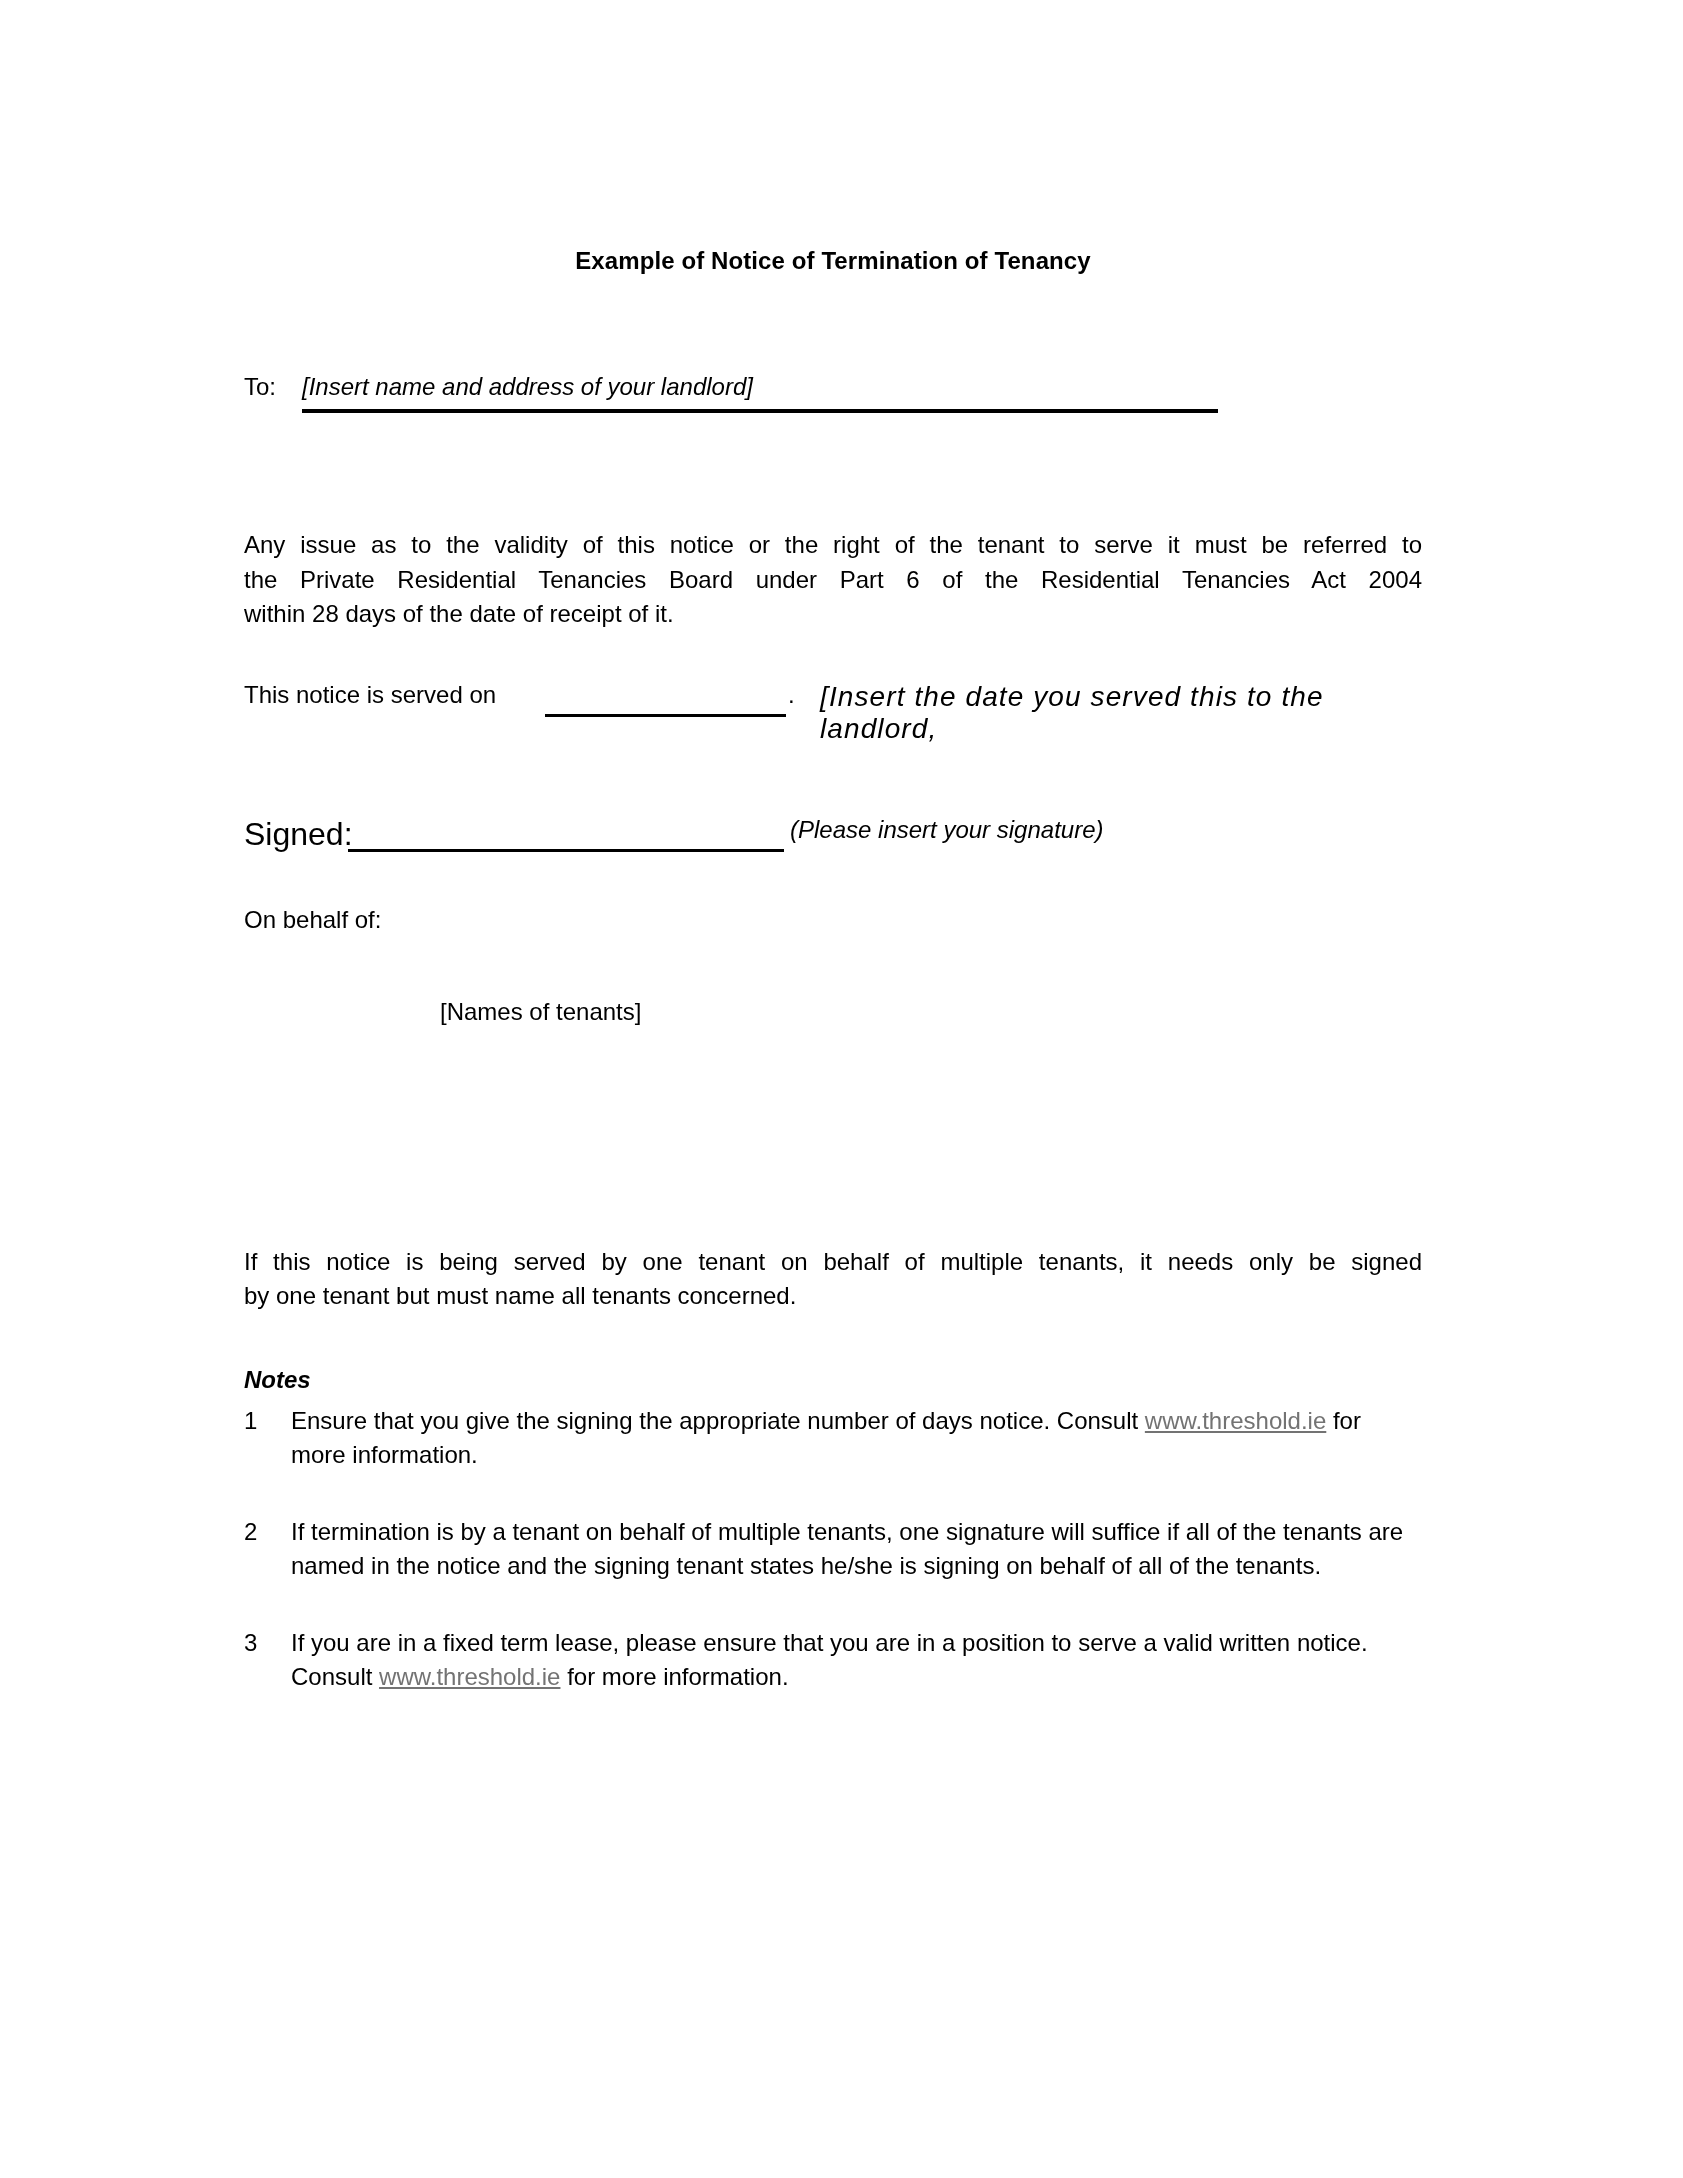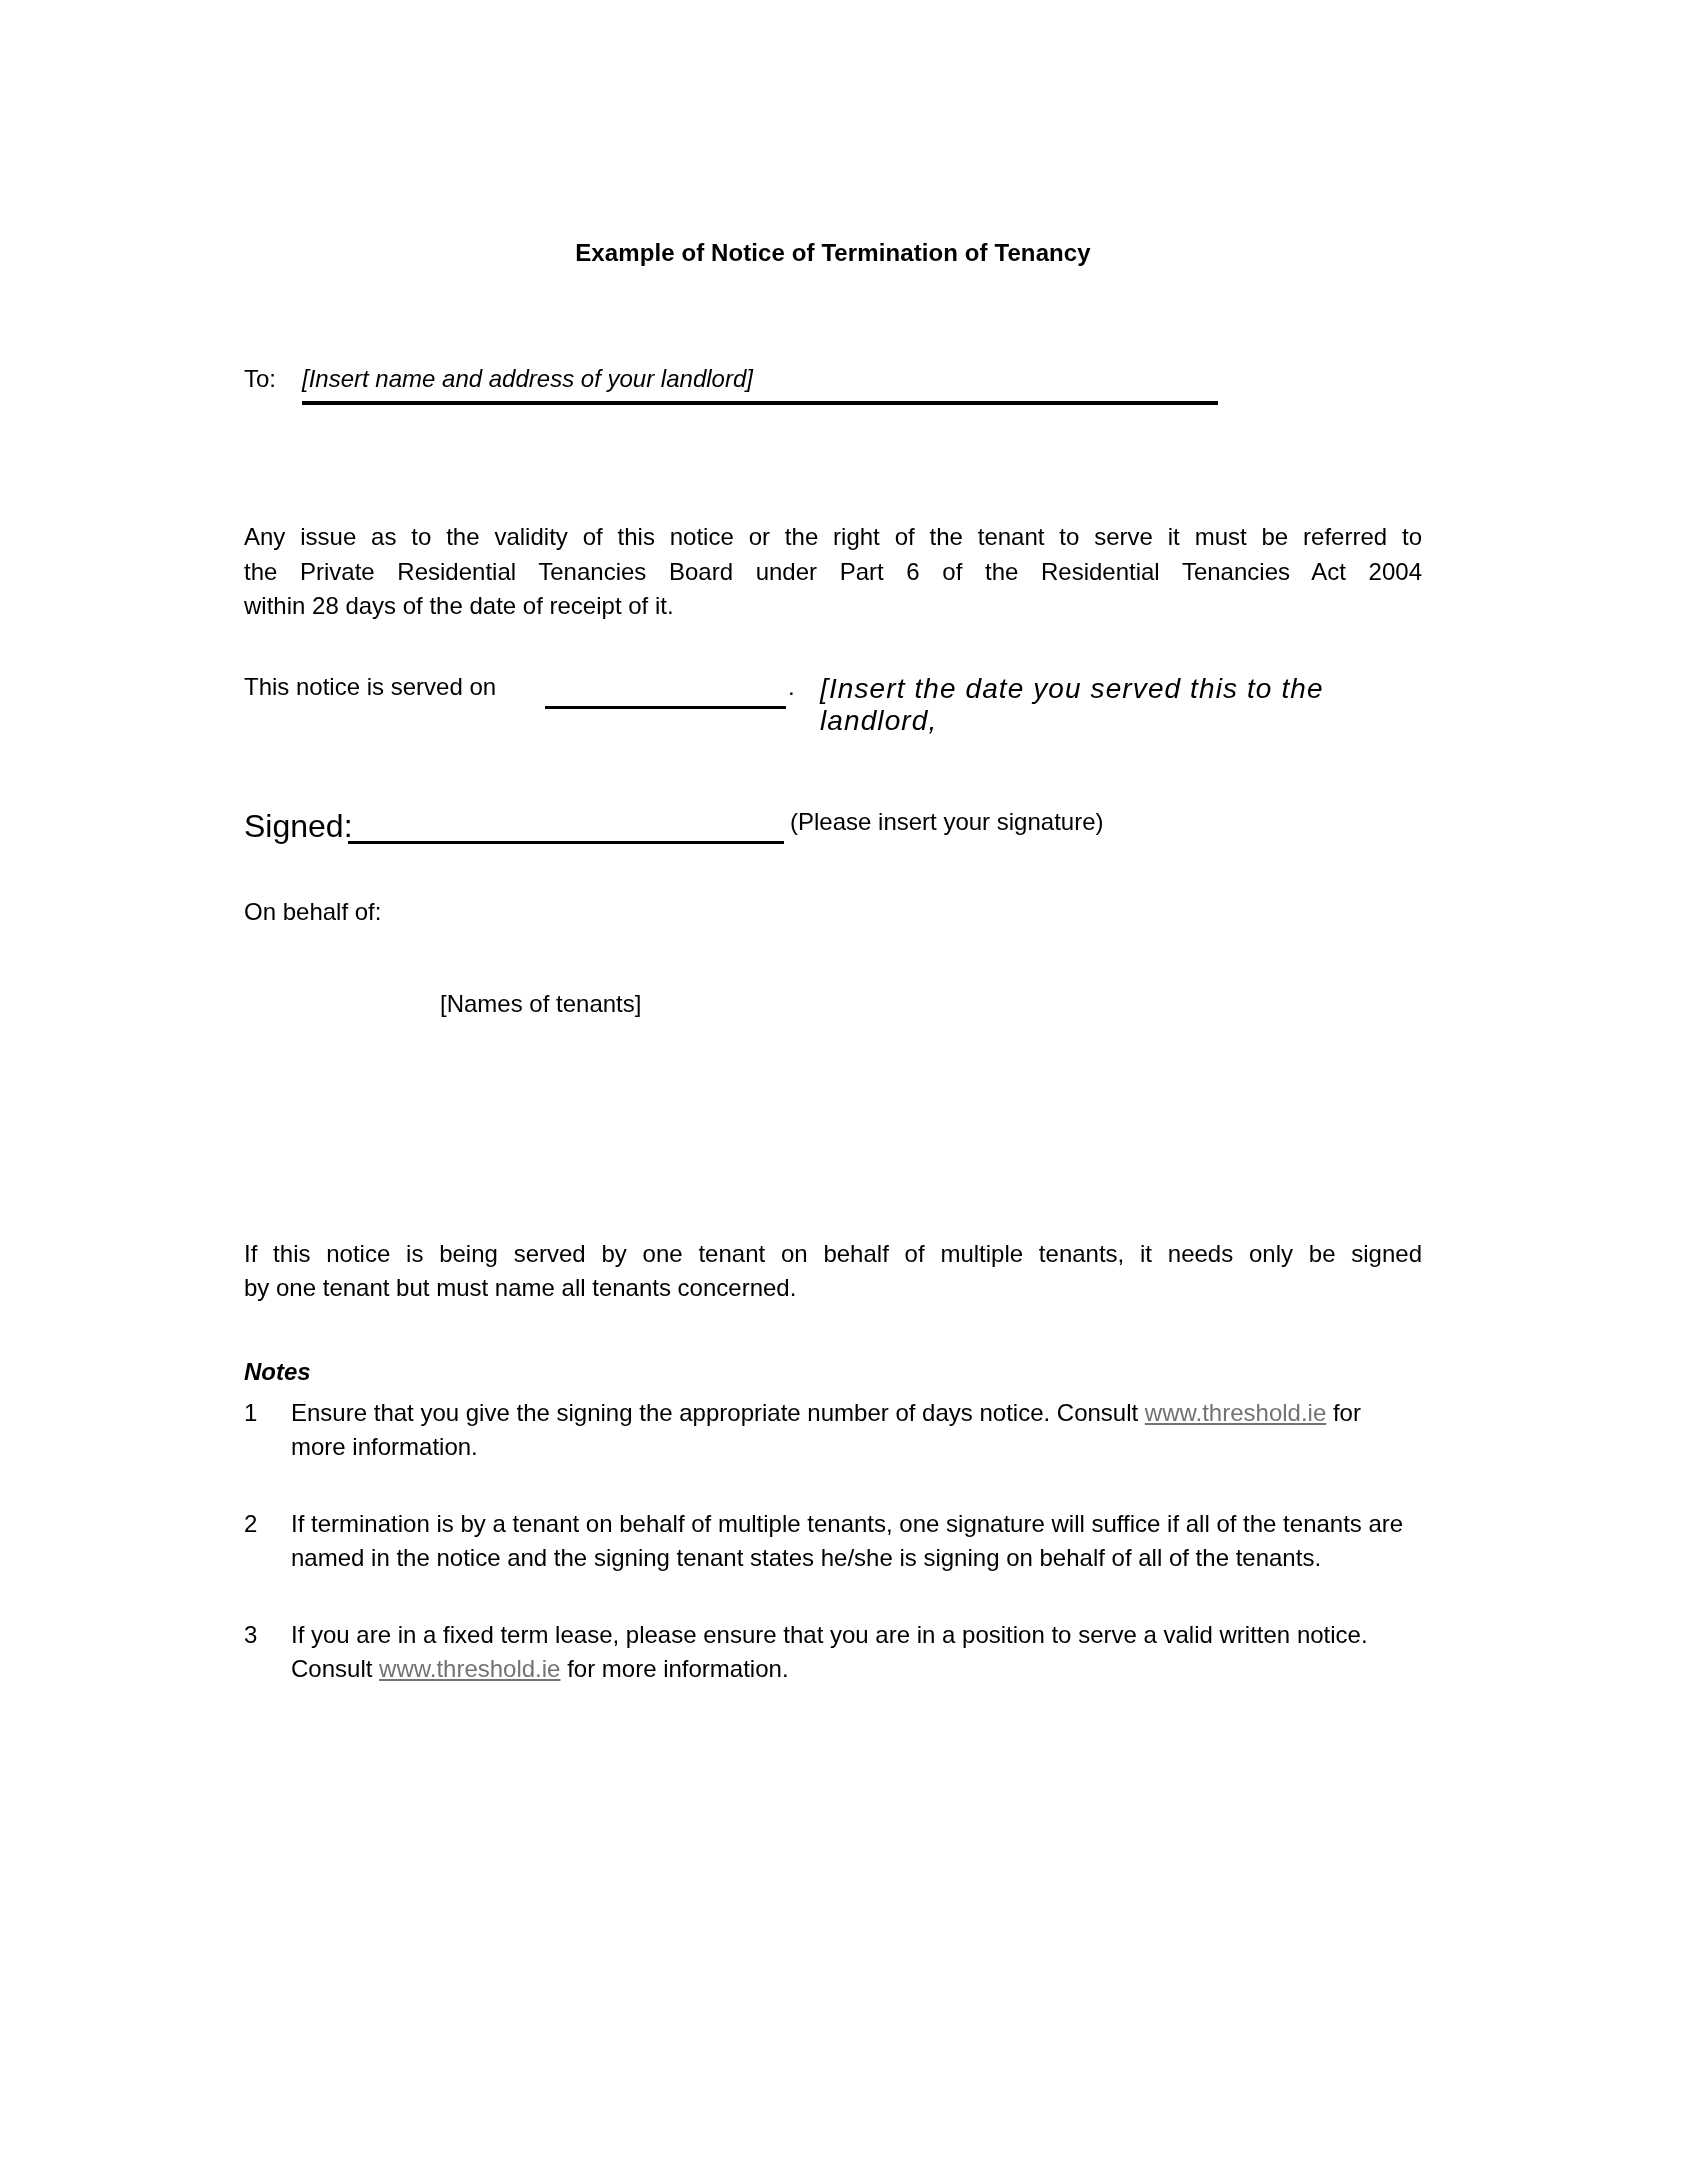--- a/index.html
+++ b/index.html
@@ -25,21 +25,21 @@
     top: 0;
     width: 1178px;
   }
 
   
   .doc-title {
     text-align: center;
     font-weight: bold;
     font-size: 24px;
     letter-spacing: 0.1px;
-    margin: 8px;
+    margin: 16px;
     padding-top: 231px;
   }
 
   
   .to-block {
     position: relative;
     margin-top: 98px;
     height: 48px;
   }
   .to-label {
@@ -190,20 +190,21 @@
     left: 104px;
     top: 33px;
     width: 436px;
     height: 3px;
   }
   .signed-note {
     position: absolute;
     left: 546px;
     top: 0;
     font-size: 24px;
+    font-style: italic;
   }
 
   
   .behalf-block {
     position: relative;
     margin-top: 40px;
     height: 99px;
   }
   .behalf-label {
     position: absolute;

